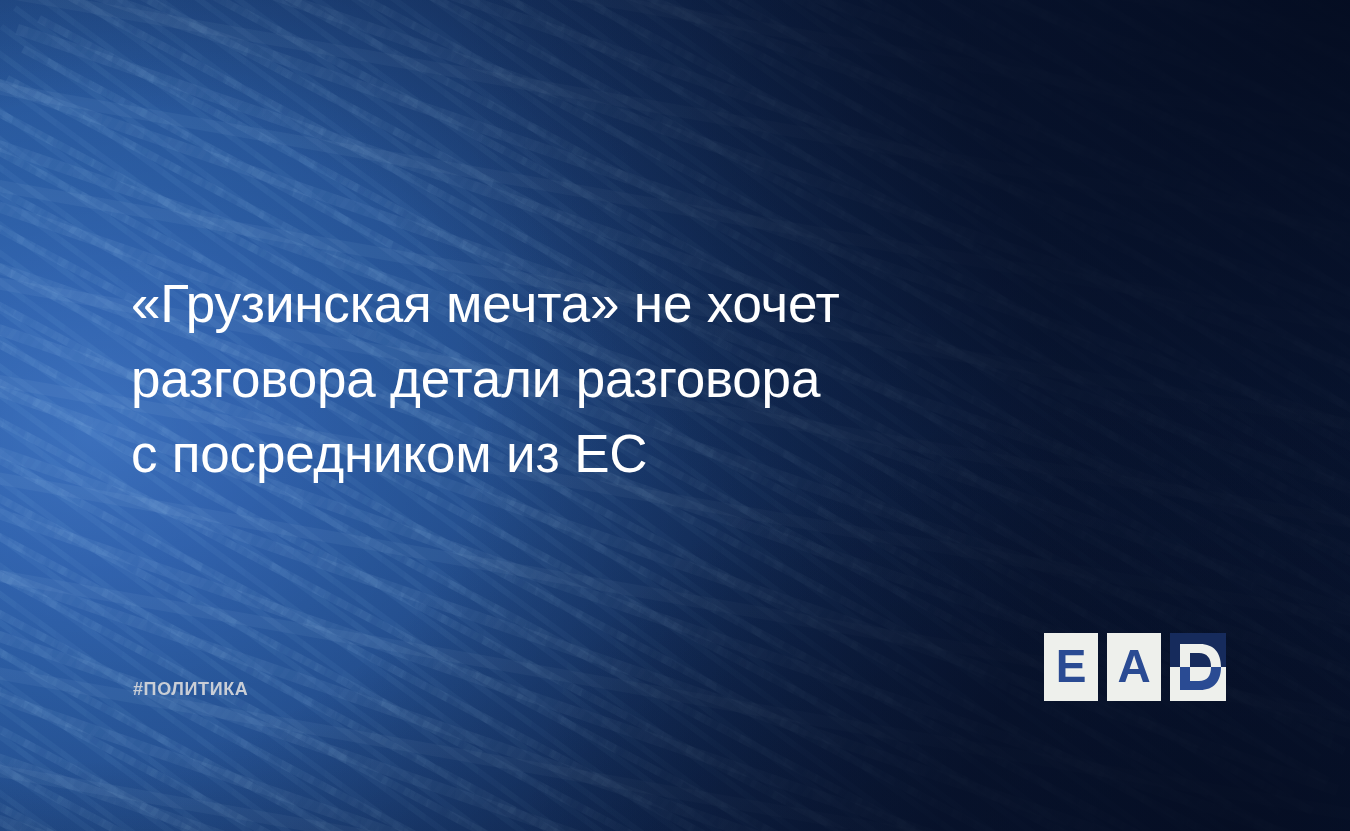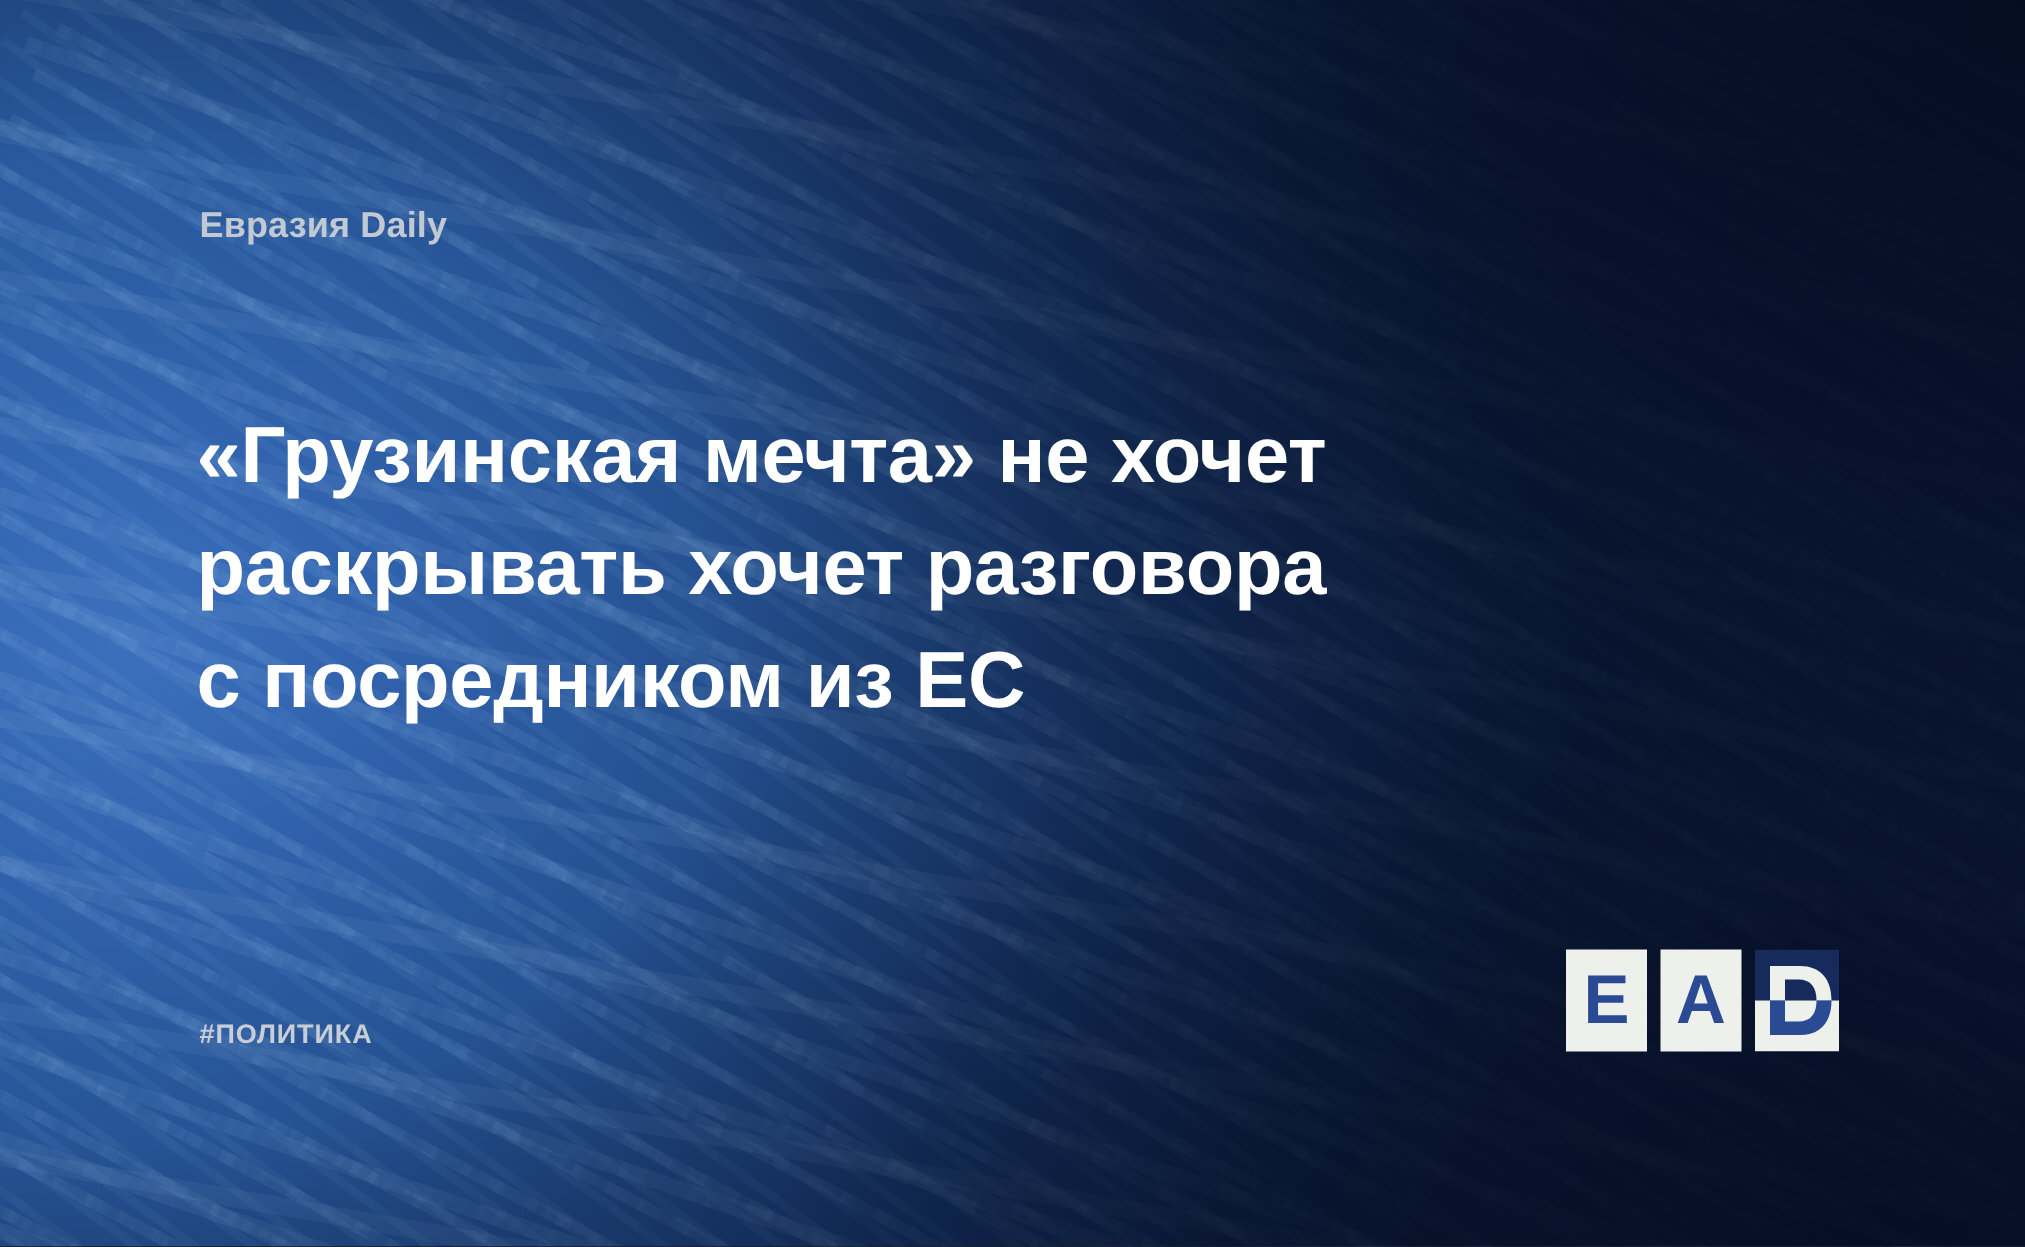--- a/index.html
+++ b/index.html
@@ -136,21 +136,21 @@
     color: #c3c9d2;
     white-space: nowrap;
   }
 
   .headline {
     position: absolute;
     left: 131px;
     top: 266px;
     width: 860px;
     font-size: 53px;
-    font-weight: bold;
+    font-weight: normal;
     line-height: 75px;
     color: #ffffff;
     letter-spacing: -0.2px;
   }
   .headline .hl-line { display: block; white-space: nowrap; }
 
   .tag {
     position: absolute;
     left: 133px;
     top: 679px;
@@ -218,25 +218,24 @@
     <i class="t2"></i>
     <i class="t3"></i>
     <i class="t4"></i>
   </div>
   <div class="trail-mask"></div>
   <div class="bg-dark-corner"></div>
   <div class="bg-dark-bottom"></div>
 
   <div class="content">
 
-    <div class="brand">Евразия Daily</div>
 
     <div class="headline">
       <span class="hl-line">«Грузинская мечта» не хочет</span>
-      <span class="hl-line">раскрывать хочет разговора</span>
+      <span class="hl-line">разговора детали разговора</span>
       <span class="hl-line">с посредником из ЕС</span>
     </div>
 
     <div class="tag">#ПОЛИТИКА</div>
 
     <div class="logo">
 
       <div class="tile">
         <span class="tile-letter">E</span>
       </div>

